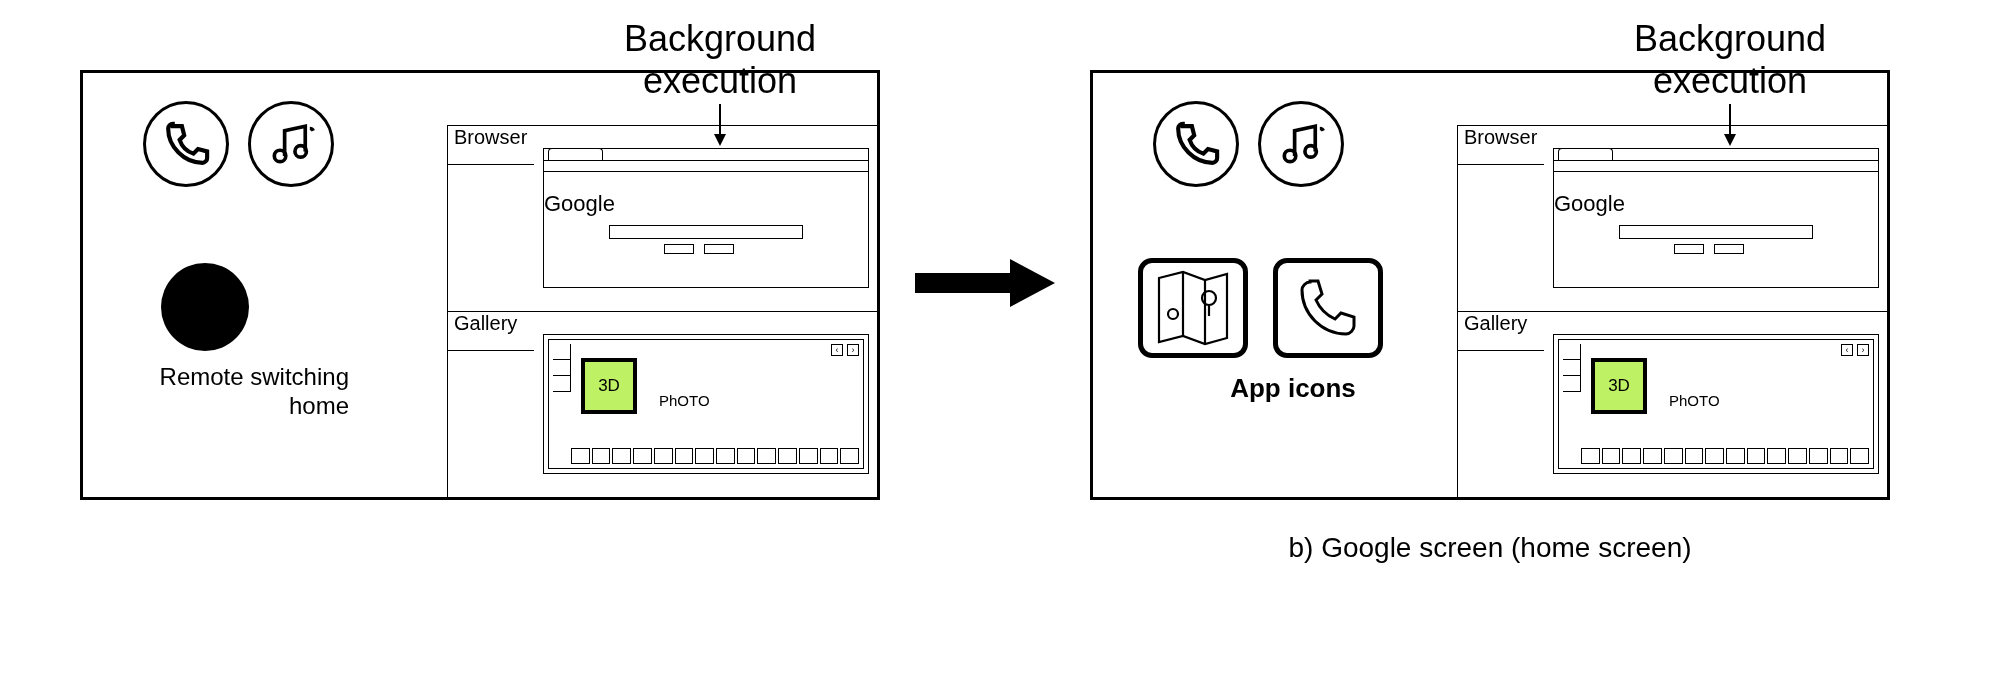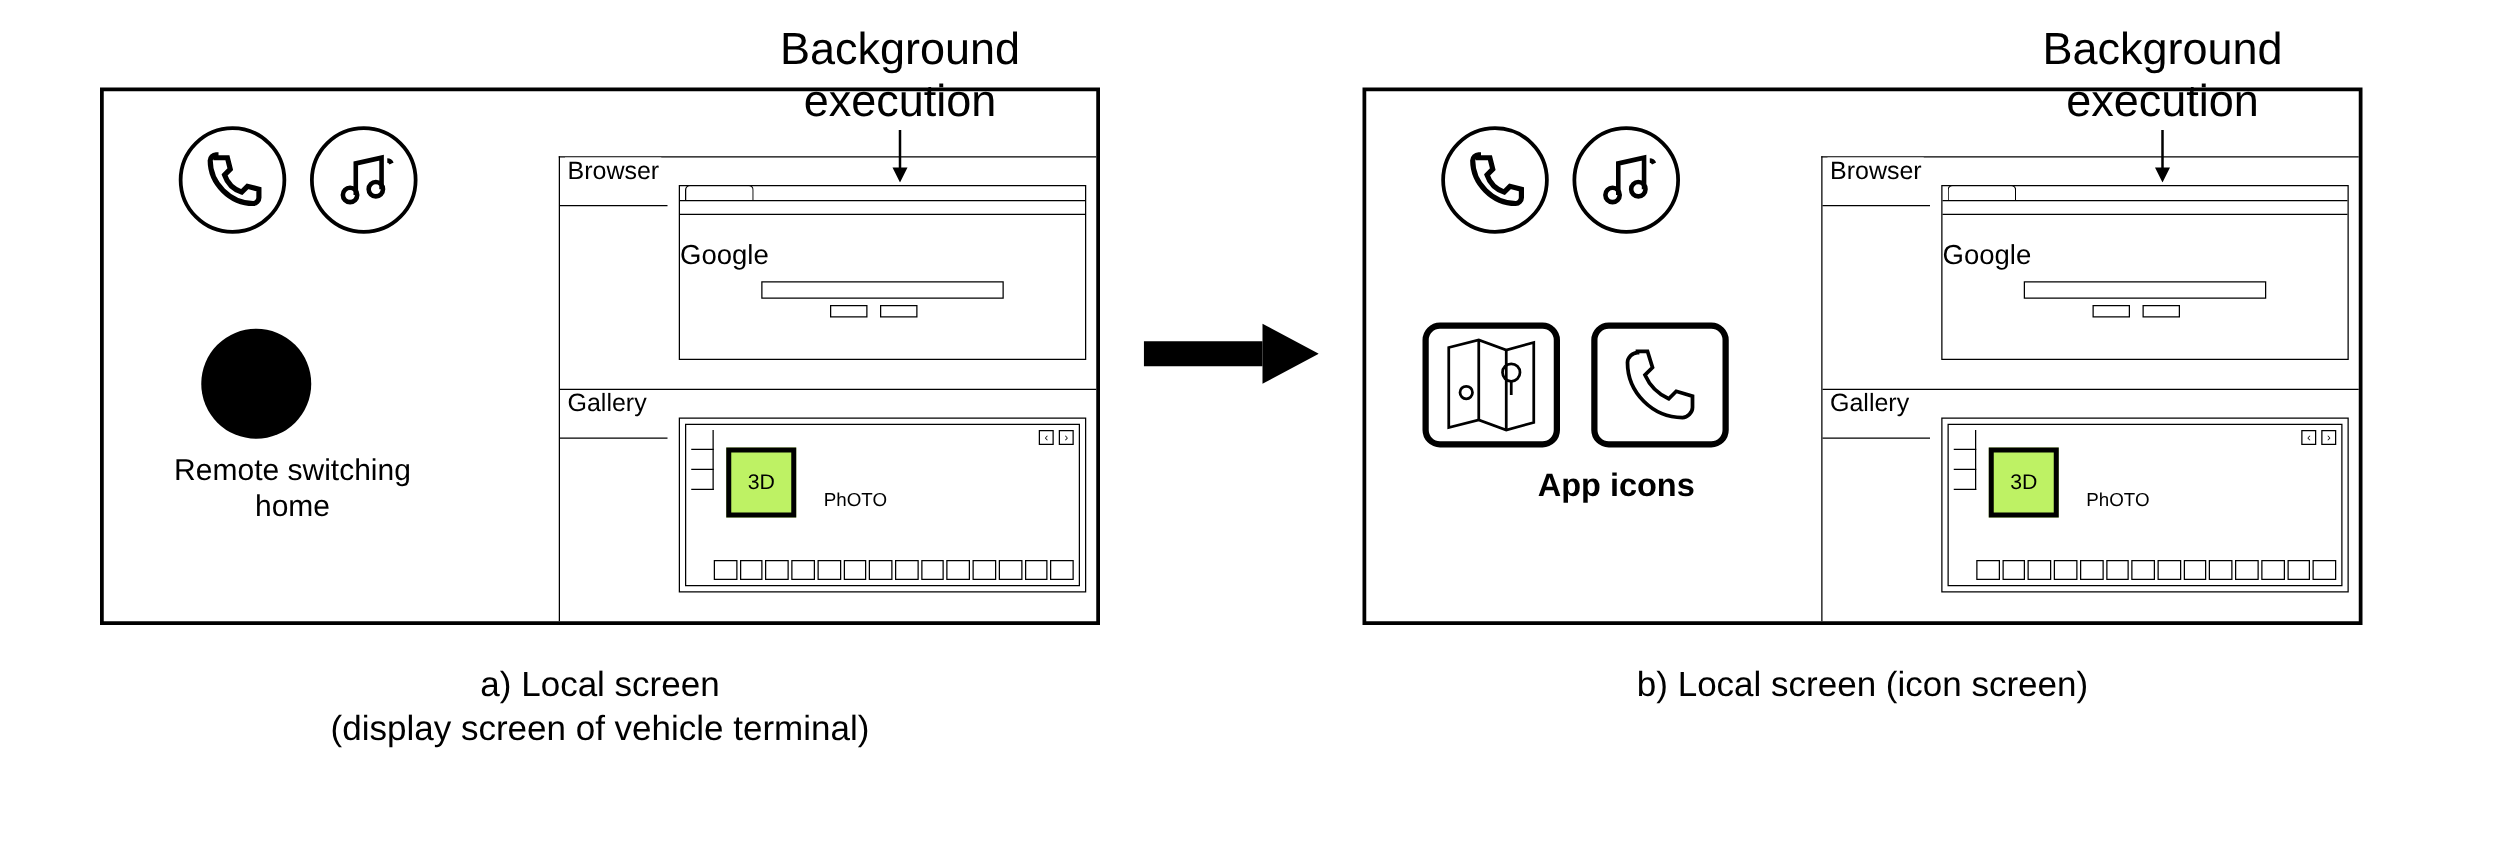--- a/index.html
+++ b/index.html
@@ -52,21 +52,21 @@
     width: 88px;
     height: 88px;
     border-radius: 50%;
     background: #000;
   }
   .remote-dot-label {
     position: absolute;
     left: 36px;
     top: 290px;
     width: 230px;
-    text-align: center;
+    text-align: right;
     font-size: 24px;
     line-height: 1.2;
   }
 
   
   .app-tile {
     position: absolute;
     width: 110px;
     height: 100px;
     border: 5px solid #000;
@@ -355,24 +355,20 @@
   </div>
 
   <div class="bg-callout" style="left:560px;">
     <span>Background execution</span>
     <svg class="arrow-down" width="20" height="42" viewBox="0 0 20 42">
       <line x1="10" y1="0" x2="10" y2="32" stroke="#000" stroke-width="2"></line>
       <polygon points="10,42 4,30 16,30" fill="#000"></polygon>
     </svg>
   </div>
 
-  <div class="caption cap-left">
-    <span>a) Local screen</span><br>
-    <span>(display screen of vehicle terminal)</span>
-  </div>
 
   <div class="big-arrow">
     <svg width="140" height="56" viewBox="0 0 140 56">
       <rect x="0" y="18" width="95" height="20" fill="#000"></rect>
       <polygon points="95,4 140,28 95,52" fill="#000"></polygon>
     </svg>
   </div>
 
   <div class="screen screen-right">
 
@@ -462,16 +458,16 @@
 
   <div class="bg-callout" style="left:1570px;">
     <span>Background execution</span>
     <svg class="arrow-down" width="20" height="42" viewBox="0 0 20 42">
       <line x1="10" y1="0" x2="10" y2="32" stroke="#000" stroke-width="2"></line>
       <polygon points="10,42 4,30 16,30" fill="#000"></polygon>
     </svg>
   </div>
 
   <div class="caption cap-right">
-    <span>b) Local screen (icon screen)</span>
+    <span>b) Google screen (home screen)</span>
   </div>
 
 </div>
 
 </body></html>

